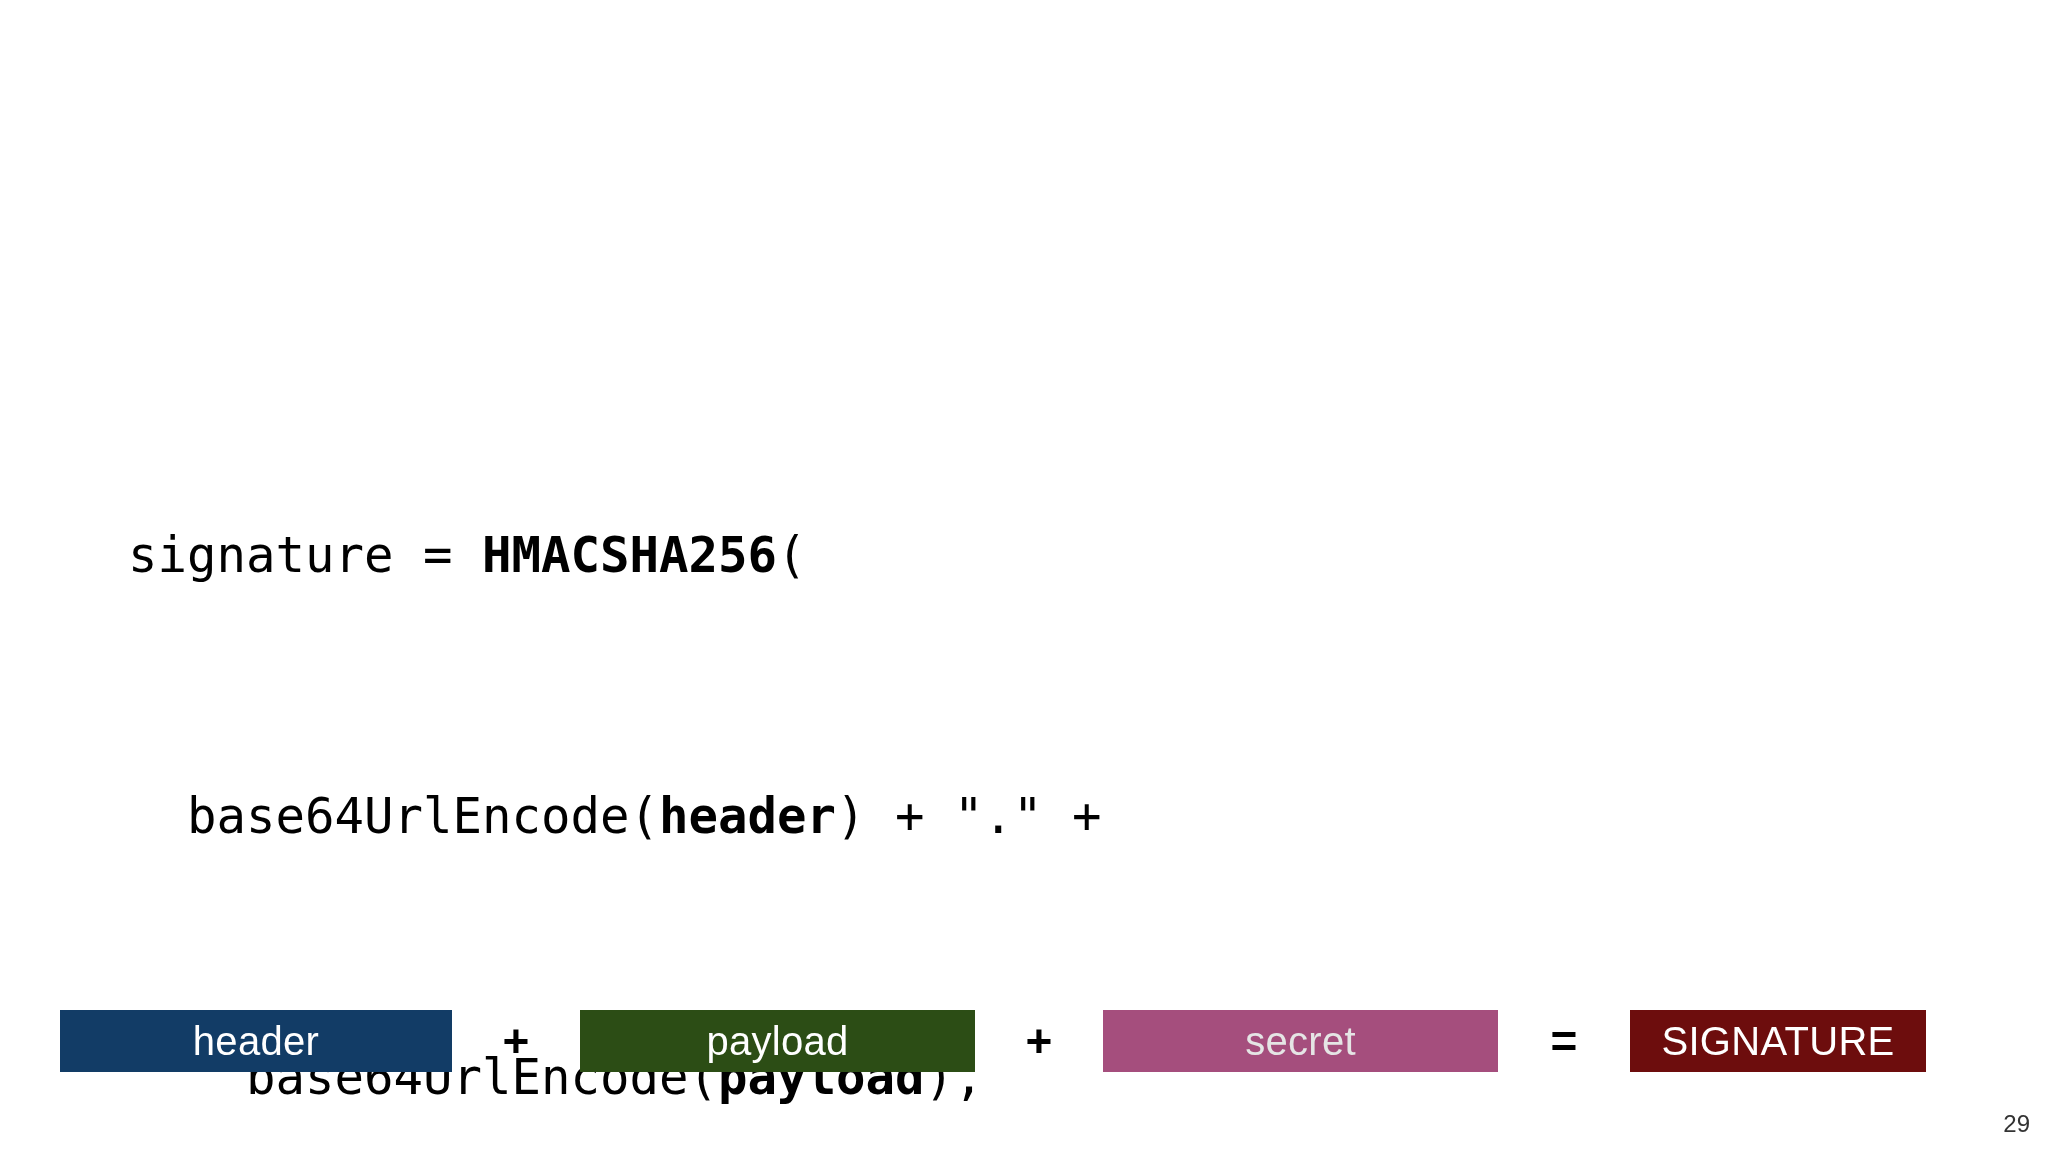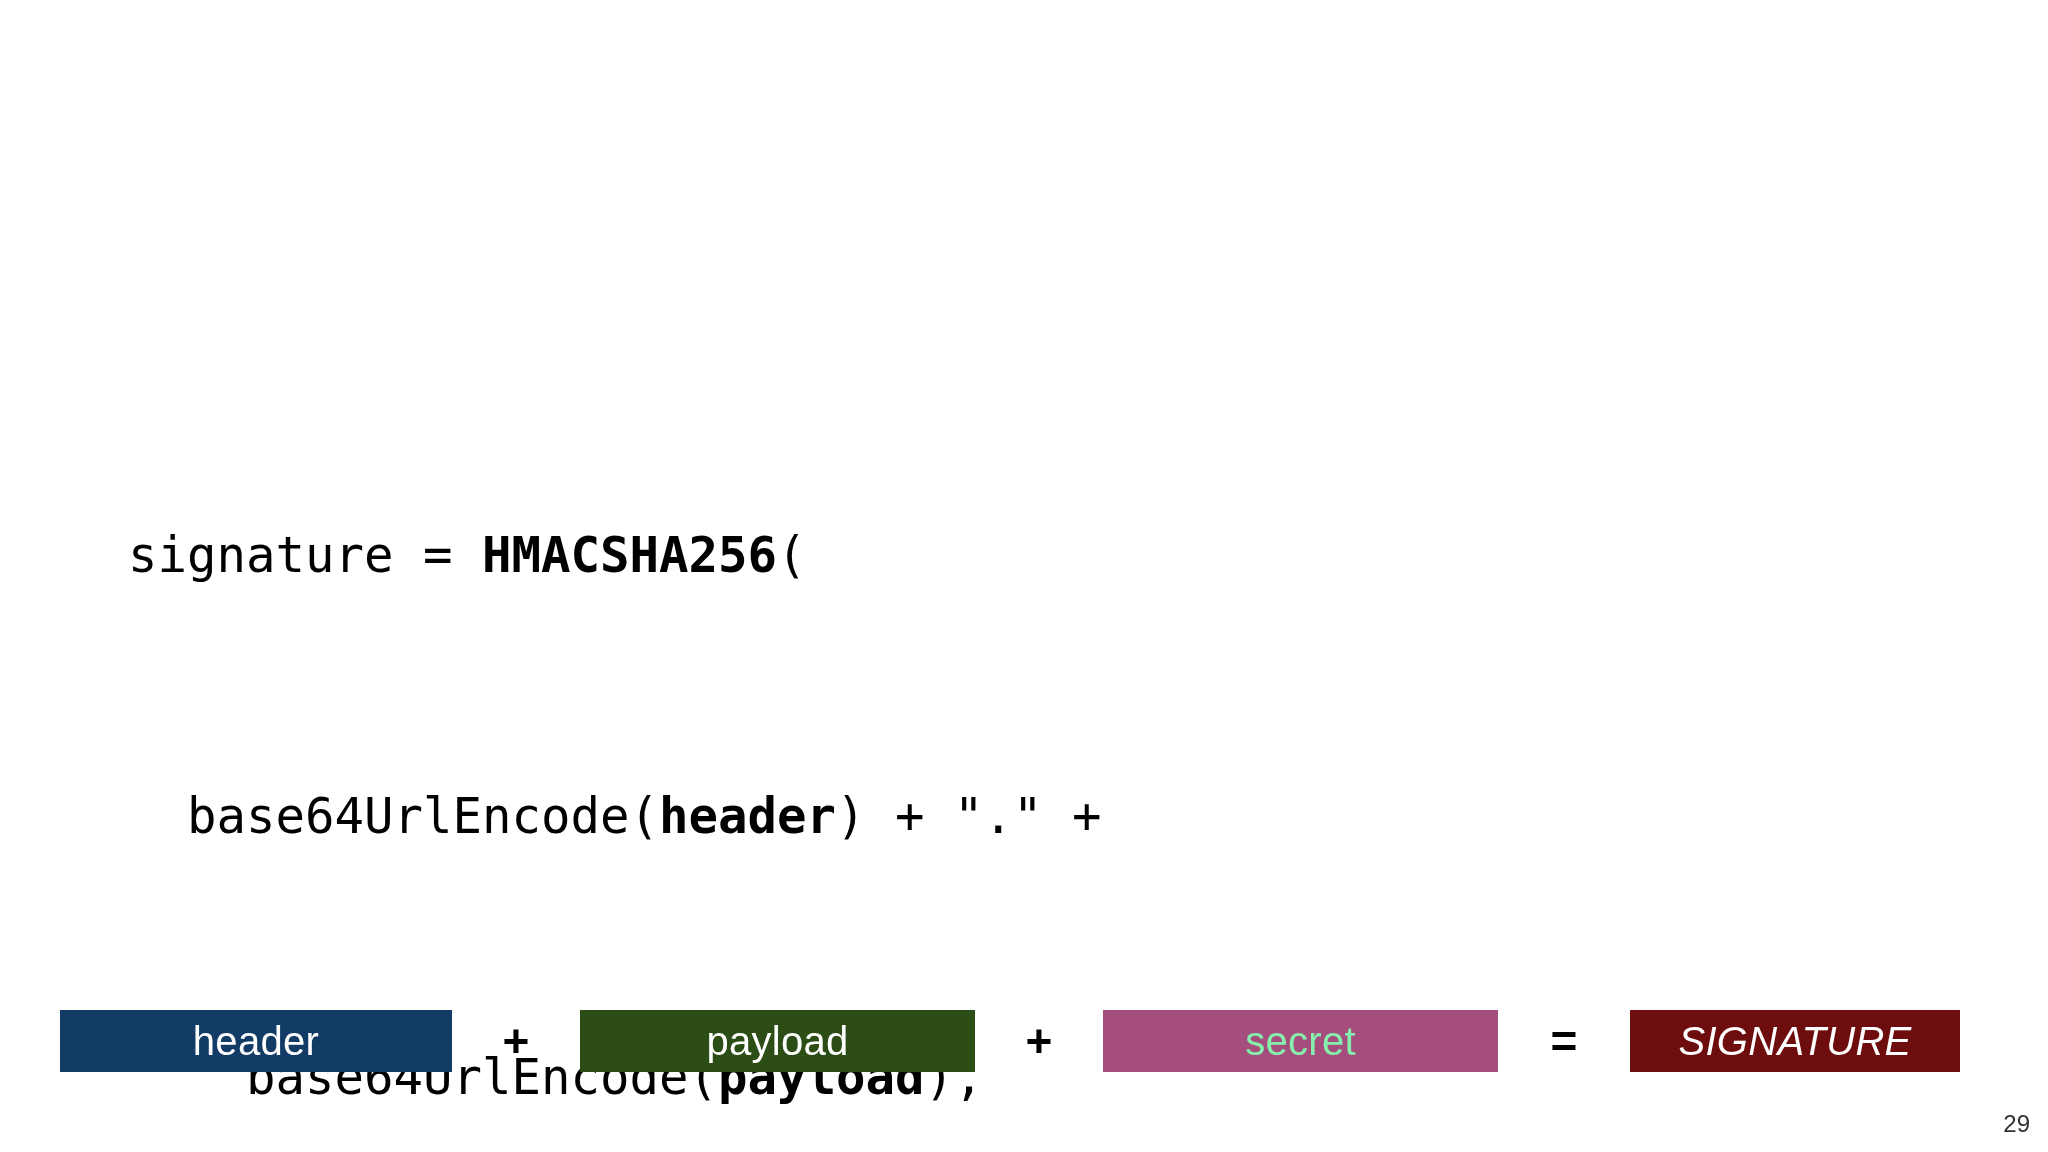--- a/index.html
+++ b/index.html
@@ -70,21 +70,21 @@
     color: #ffffff;
     font-family: "Liberation Sans", sans-serif;
     font-size: 40px;
     font-weight: 400;
     letter-spacing: 0.3px;
     box-sizing: border-box;
   }
   .token-box.header   { background: #123c66; width: 392px; }
   .token-box.payload  { background: #2c4d15; width: 395px; }
   .token-box.secret   { background: #a54e7d; width: 395px; }
-  .token-box.signature{ background: #6d0d0d; width: 330px; font-style: italic; }
+  .token-box.signature{ background: #6d0d0d; width: 296px; }
 
   .token-op {
     font-family: "Liberation Sans", sans-serif;
     font-size: 46px;
     font-weight: 700;
     color: #000000;
     display: flex;
     align-items: center;
     justify-content: center;
     width: 128px;
@@ -123,21 +123,21 @@
       </div>
     <div class="token-op" style="color: rgb(0, 0, 0);">
         <span>+</span>
       </div>
     <div class="token-box payload" style="background: rgb(44, 77, 21); color: rgb(255, 255, 255);">
         <span>payload</span>
       </div>
     <div class="token-op" style="color: rgb(0, 0, 0);">
         <span>+</span>
       </div>
-    <div class="token-box secret" style="background: rgb(165, 78, 125); color: #86efac;">
+    <div class="token-box secret" style="background: rgb(165, 78, 125); color: #e5e5e5;">
         <span>secret</span>
       </div>
     <div class="token-op eq" style="color: rgb(0, 0, 0);">
         <span>=</span>
       </div>
     <div class="token-box signature" style="background: rgb(109, 13, 13); color: rgb(255, 255, 255);">
         <span>SIGNATURE</span>
       </div>
   </div>
 

